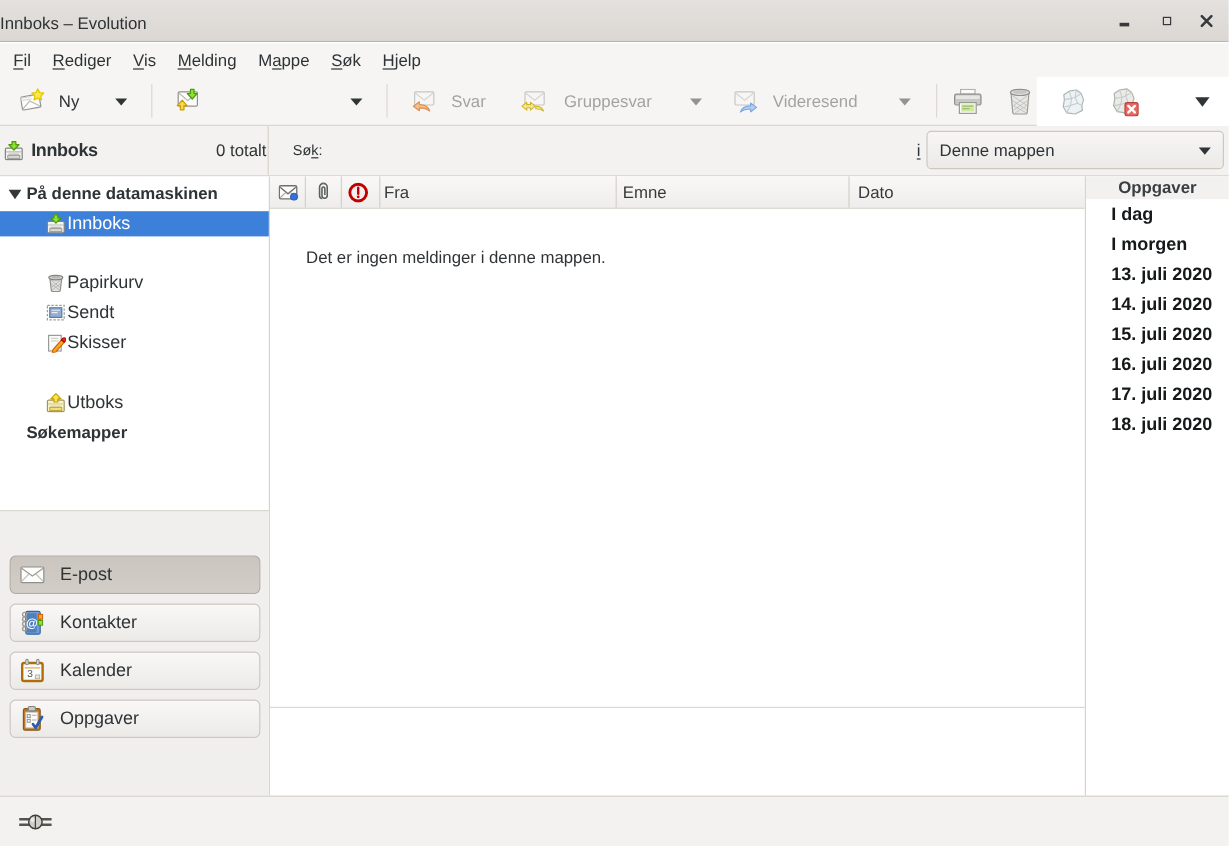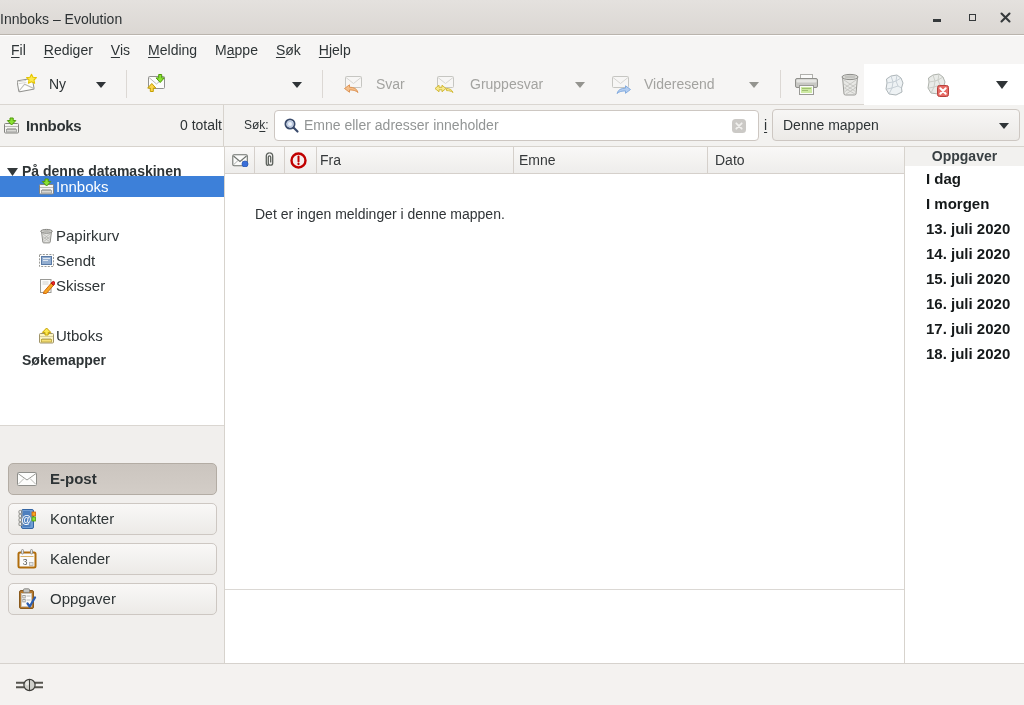--- a/index.html
+++ b/index.html
@@ -45,21 +45,21 @@
 
 #leftpanel { left:0; top:147px; width:225px; height:516px; background:#fff; border-right:1px solid #d7d3cd; }
 .tree-row { position:absolute; left:0; width:224px; height:25px; line-height:25px; font-size:15px; }
 .tree-row .ticon { position:absolute; left:38px; top:4px; }
 .tree-row .tlabel { position:absolute; left:56px; }
 #row-sel { background:#3d80d9; color:#fff; top:29px !important; height:21px; line-height:21px; }
 #row-sel .ticon { top:2px; }
 #switcher { position:absolute; left:0; top:278px; width:224px; height:238px; background:#f1efed; border-top:1px solid #dad6d1; }
 .swbtn { position:absolute; left:8px; width:209px; height:32px; border:1px solid #cdc7c2; border-radius:5px;
   background:linear-gradient(#f9f8f7,#eceae7); }
-.swbtn.active { background:linear-gradient(#cbc5bf,#d3cdc7); border-color:#b3aca4;font-weight:bold; }
+.swbtn.active { background:linear-gradient(#cbc5bf,#d3cdc7); border-color:#b3aca4; }
 .swbtn .sicon { position:absolute; left:7px; top:4px; }
 .swbtn .slabel { position:absolute; left:41px; line-height:30px; font-size:15px; color:#2e3436; }
 
 
 #mainarea { left:225px; top:147px; width:679px; height:516px; background:#fff; }
 #listhdr { position:absolute; left:0; top:0; width:679px; height:27px;
   background:linear-gradient(#f9f8f7,#eeedeb); border-bottom:1px solid #d5d0cb; font-size:14px; color:#36393b; }
 .colsep { position:absolute; top:0px; height:26px; width:1px; background:#d5d0cb; }
 #emptymsg { position:absolute; left:30px; top:59px; font-size:14px; color:#303437; }
 #hsplit { position:absolute; left:0; top:442px; width:679px; height:1px; background:#dbd8d4; }
@@ -161,41 +161,29 @@
     <svg class="abs" style="left:3px;top:12px" width="17" height="17" viewBox="0 0 17 17" id="ic-inbox-h">
         <rect x="1.5" y="6.5" width="14" height="9.5" rx="1" fill="#f4f4f2" stroke="#83837f"></rect>
         <path d="M2 9.5 h13 M4 11.5 h9" stroke="#b9b9b5" fill="none"></path>
         <rect x="3.5" y="12.5" width="10" height="2.5" fill="#d8d8d4" stroke="#9a9a96" stroke-width="0.8"></rect>
         <path d="M7 1 h3.2 v2.6 h2.6 L8.6 8 4.4 3.6 h2.6 Z" fill="#8ae234" stroke="#4e9a06" stroke-linejoin="round"></path>
       </svg>
     <span id="hdr-inbox">Innboks</span>
       <span id="hdr-count">0 totalt</span>
   </div>
   <span id="lbl-sok">Sø<u>k</u>:</span>
-  <div id="search">
-    <svg class="abs" style="left:8px;top:6px" width="17" height="17" viewBox="0 0 17 17" id="ic-mag">
-        <circle cx="7" cy="7" r="4.6" fill="#eff4fb" stroke="#394a6b" stroke-width="1.8"></circle>
-        <circle cx="7" cy="7" r="2.6" fill="none" stroke="#b9c8e2" stroke-width="1.2"></circle>
-        <path d="M10.5 10.5 L14.5 14.5" stroke="#394a6b" stroke-width="2.2" stroke-linecap="round"></path>
-      </svg>
-    <span id="search-ph">Emne eller adresser inneholder</span>
-    <svg class="abs" style="left:456px;top:7px" width="16" height="16" viewBox="0 0 16 16" id="ic-clear">
-        <rect x="1" y="1" width="14" height="14" rx="3.5" fill="#cbc9c6"></rect>
-        <path d="M5.3 5.3 L10.7 10.7 M10.7 5.3 L5.3 10.7" stroke="#f1f0ee" stroke-width="1.8" stroke-linecap="round"></path>
-      </svg>
-  </div>
   <span id="lbl-i"><u>i</u></span>
   <div id="combo">
       <span>Denne mappen</span>
       <div class="arrow"></div>
     </div>
 </div>
 
 <div class="abs" id="leftpanel">
-  <div class="tree-row" style="top:12px">
+  <div class="tree-row" style="top:2px">
     <svg class="abs" style="left:7px;top:9px" width="11" height="8" viewBox="0 0 11 8">
         <path d="M0 0 h11 l-5.5 8z" fill="#33393b"></path>
       </svg>
     <span style="position:absolute;left:22px;font-weight:bold;font-size:14px">På denne datamaskinen</span>
   </div>
   <div class="tree-row" id="row-sel" style="top:26px">
     <svg class="ticon" width="17" height="17" viewBox="0 0 17 17" id="ic-inbox-t">
         <rect x="1.5" y="6.5" width="14" height="9.5" rx="1" fill="#f4f4f2" stroke="#83837f"></rect>
         <path d="M2 9.5 h13 M4 11.5 h9" stroke="#b9b9b5" fill="none"></path>
         <rect x="3.5" y="12.5" width="10" height="2.5" fill="#d8d8d4" stroke="#9a9a96" stroke-width="0.8"></rect>

